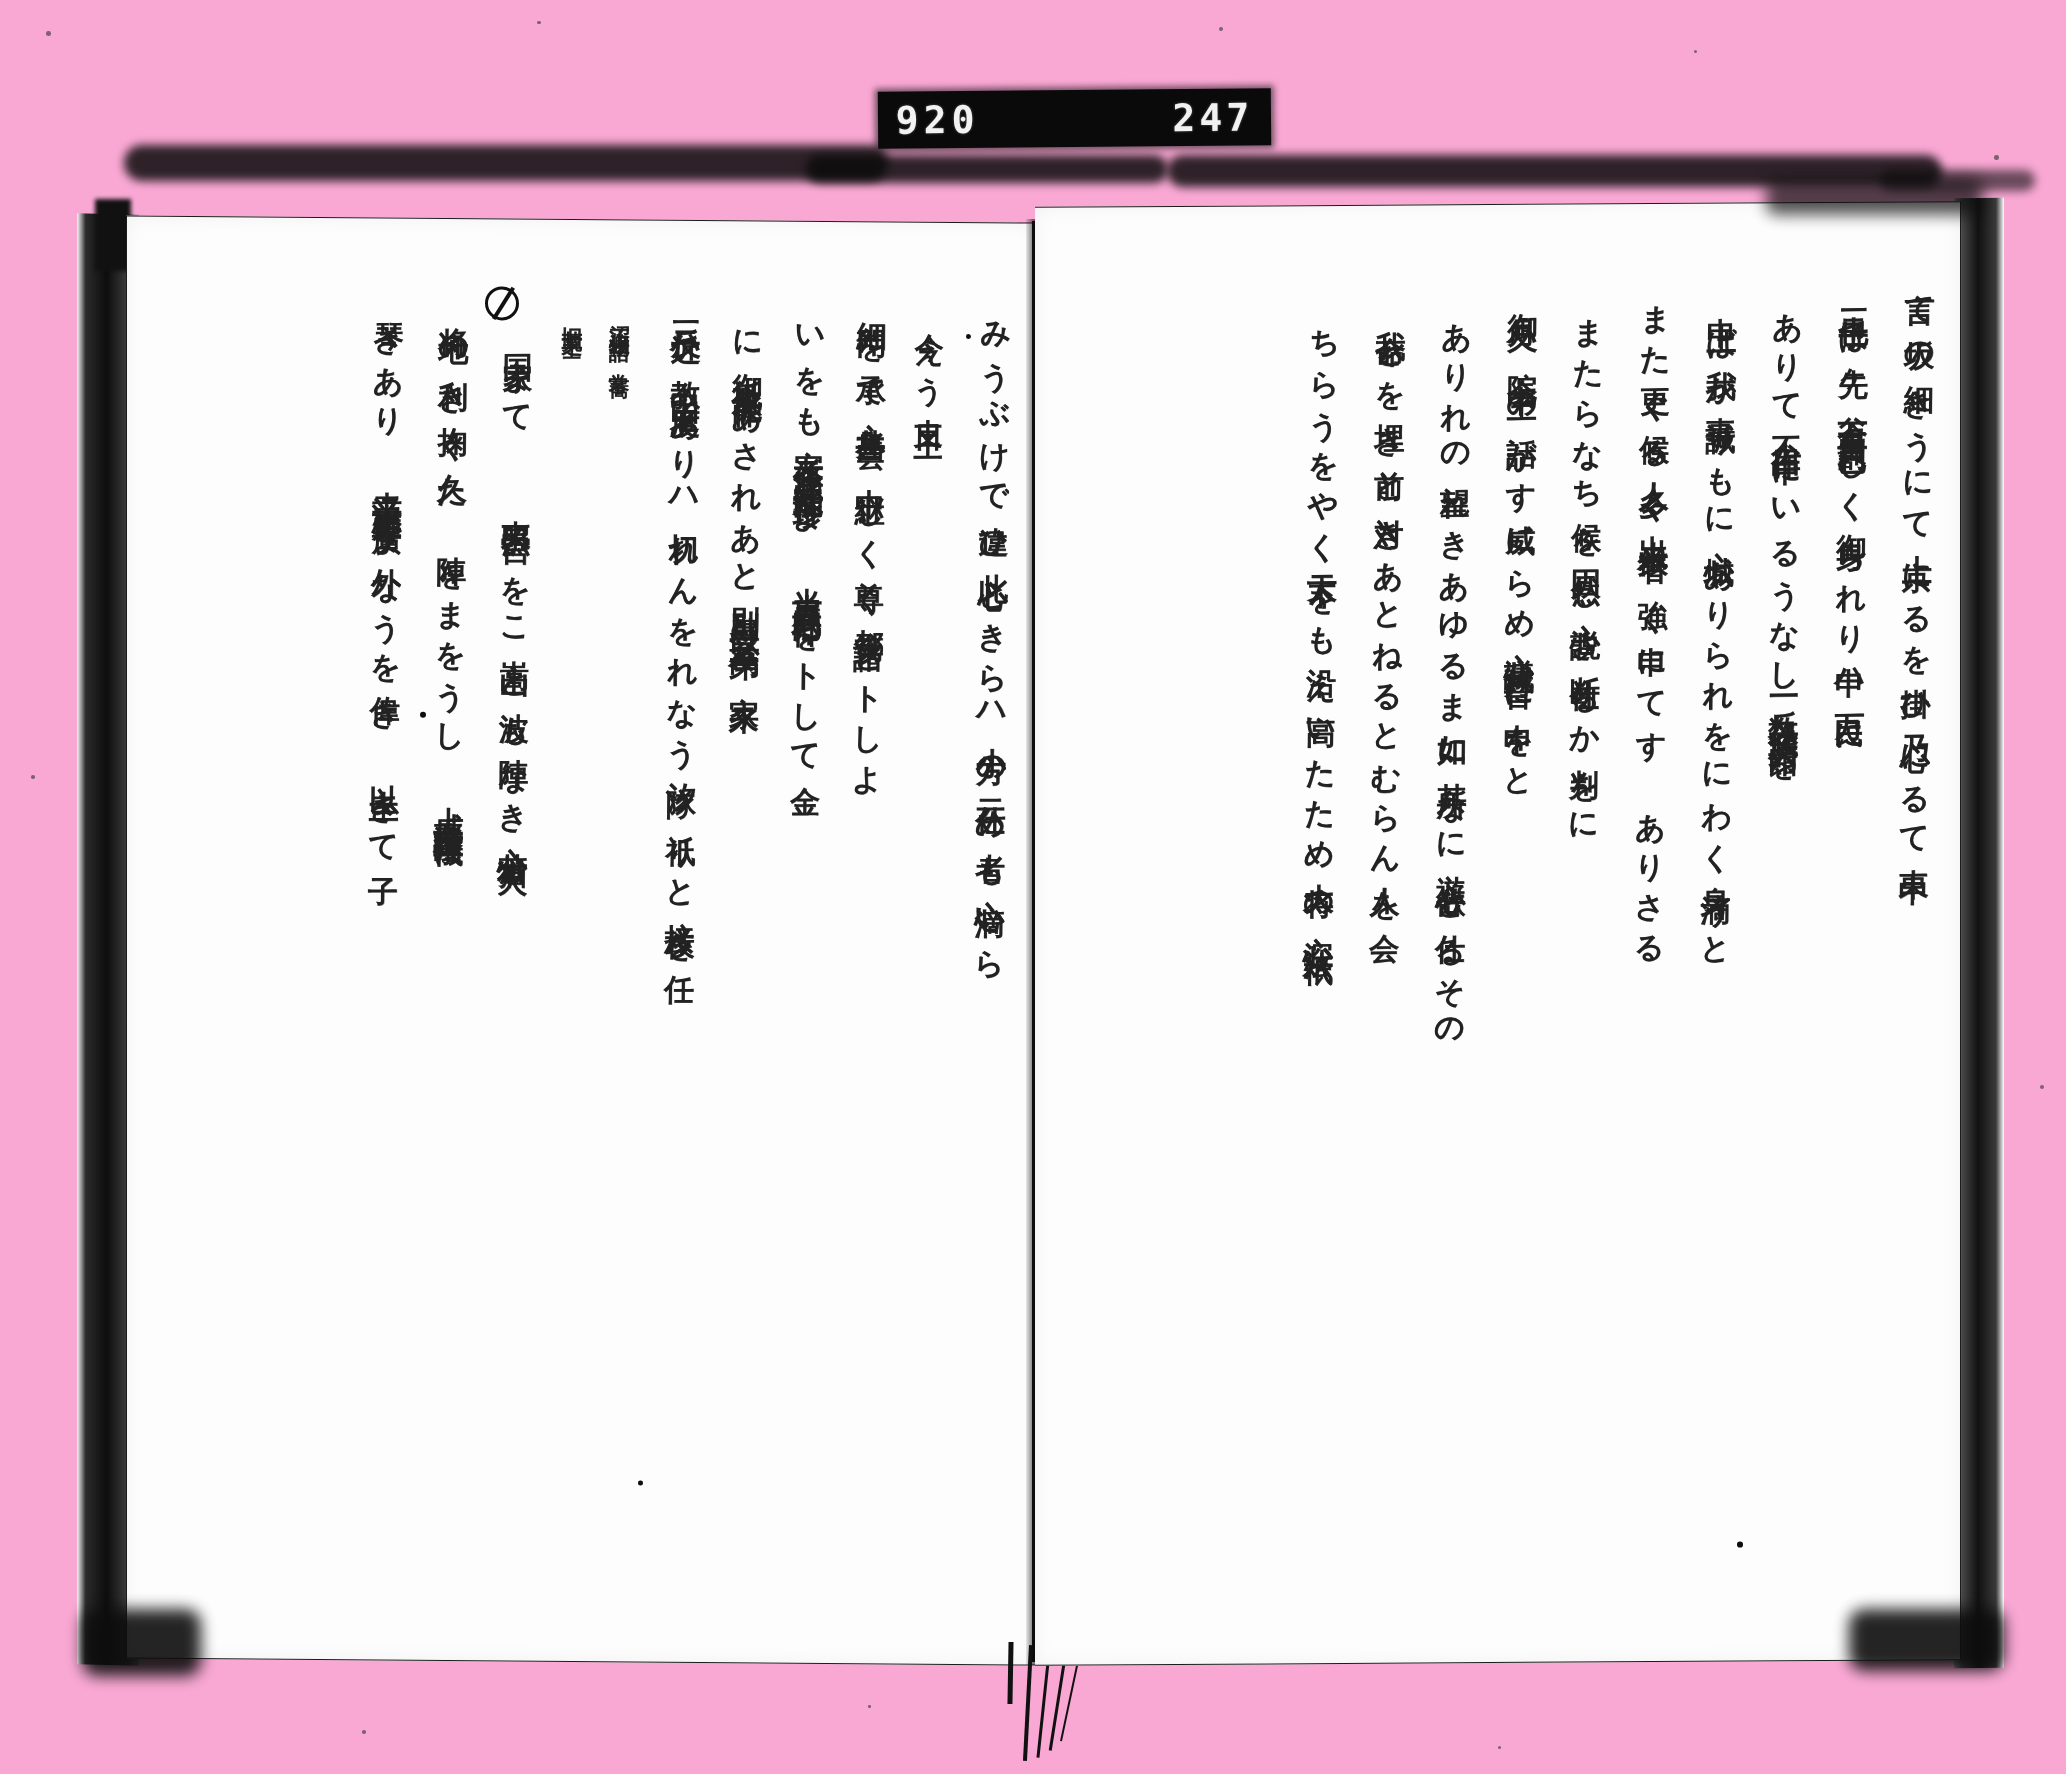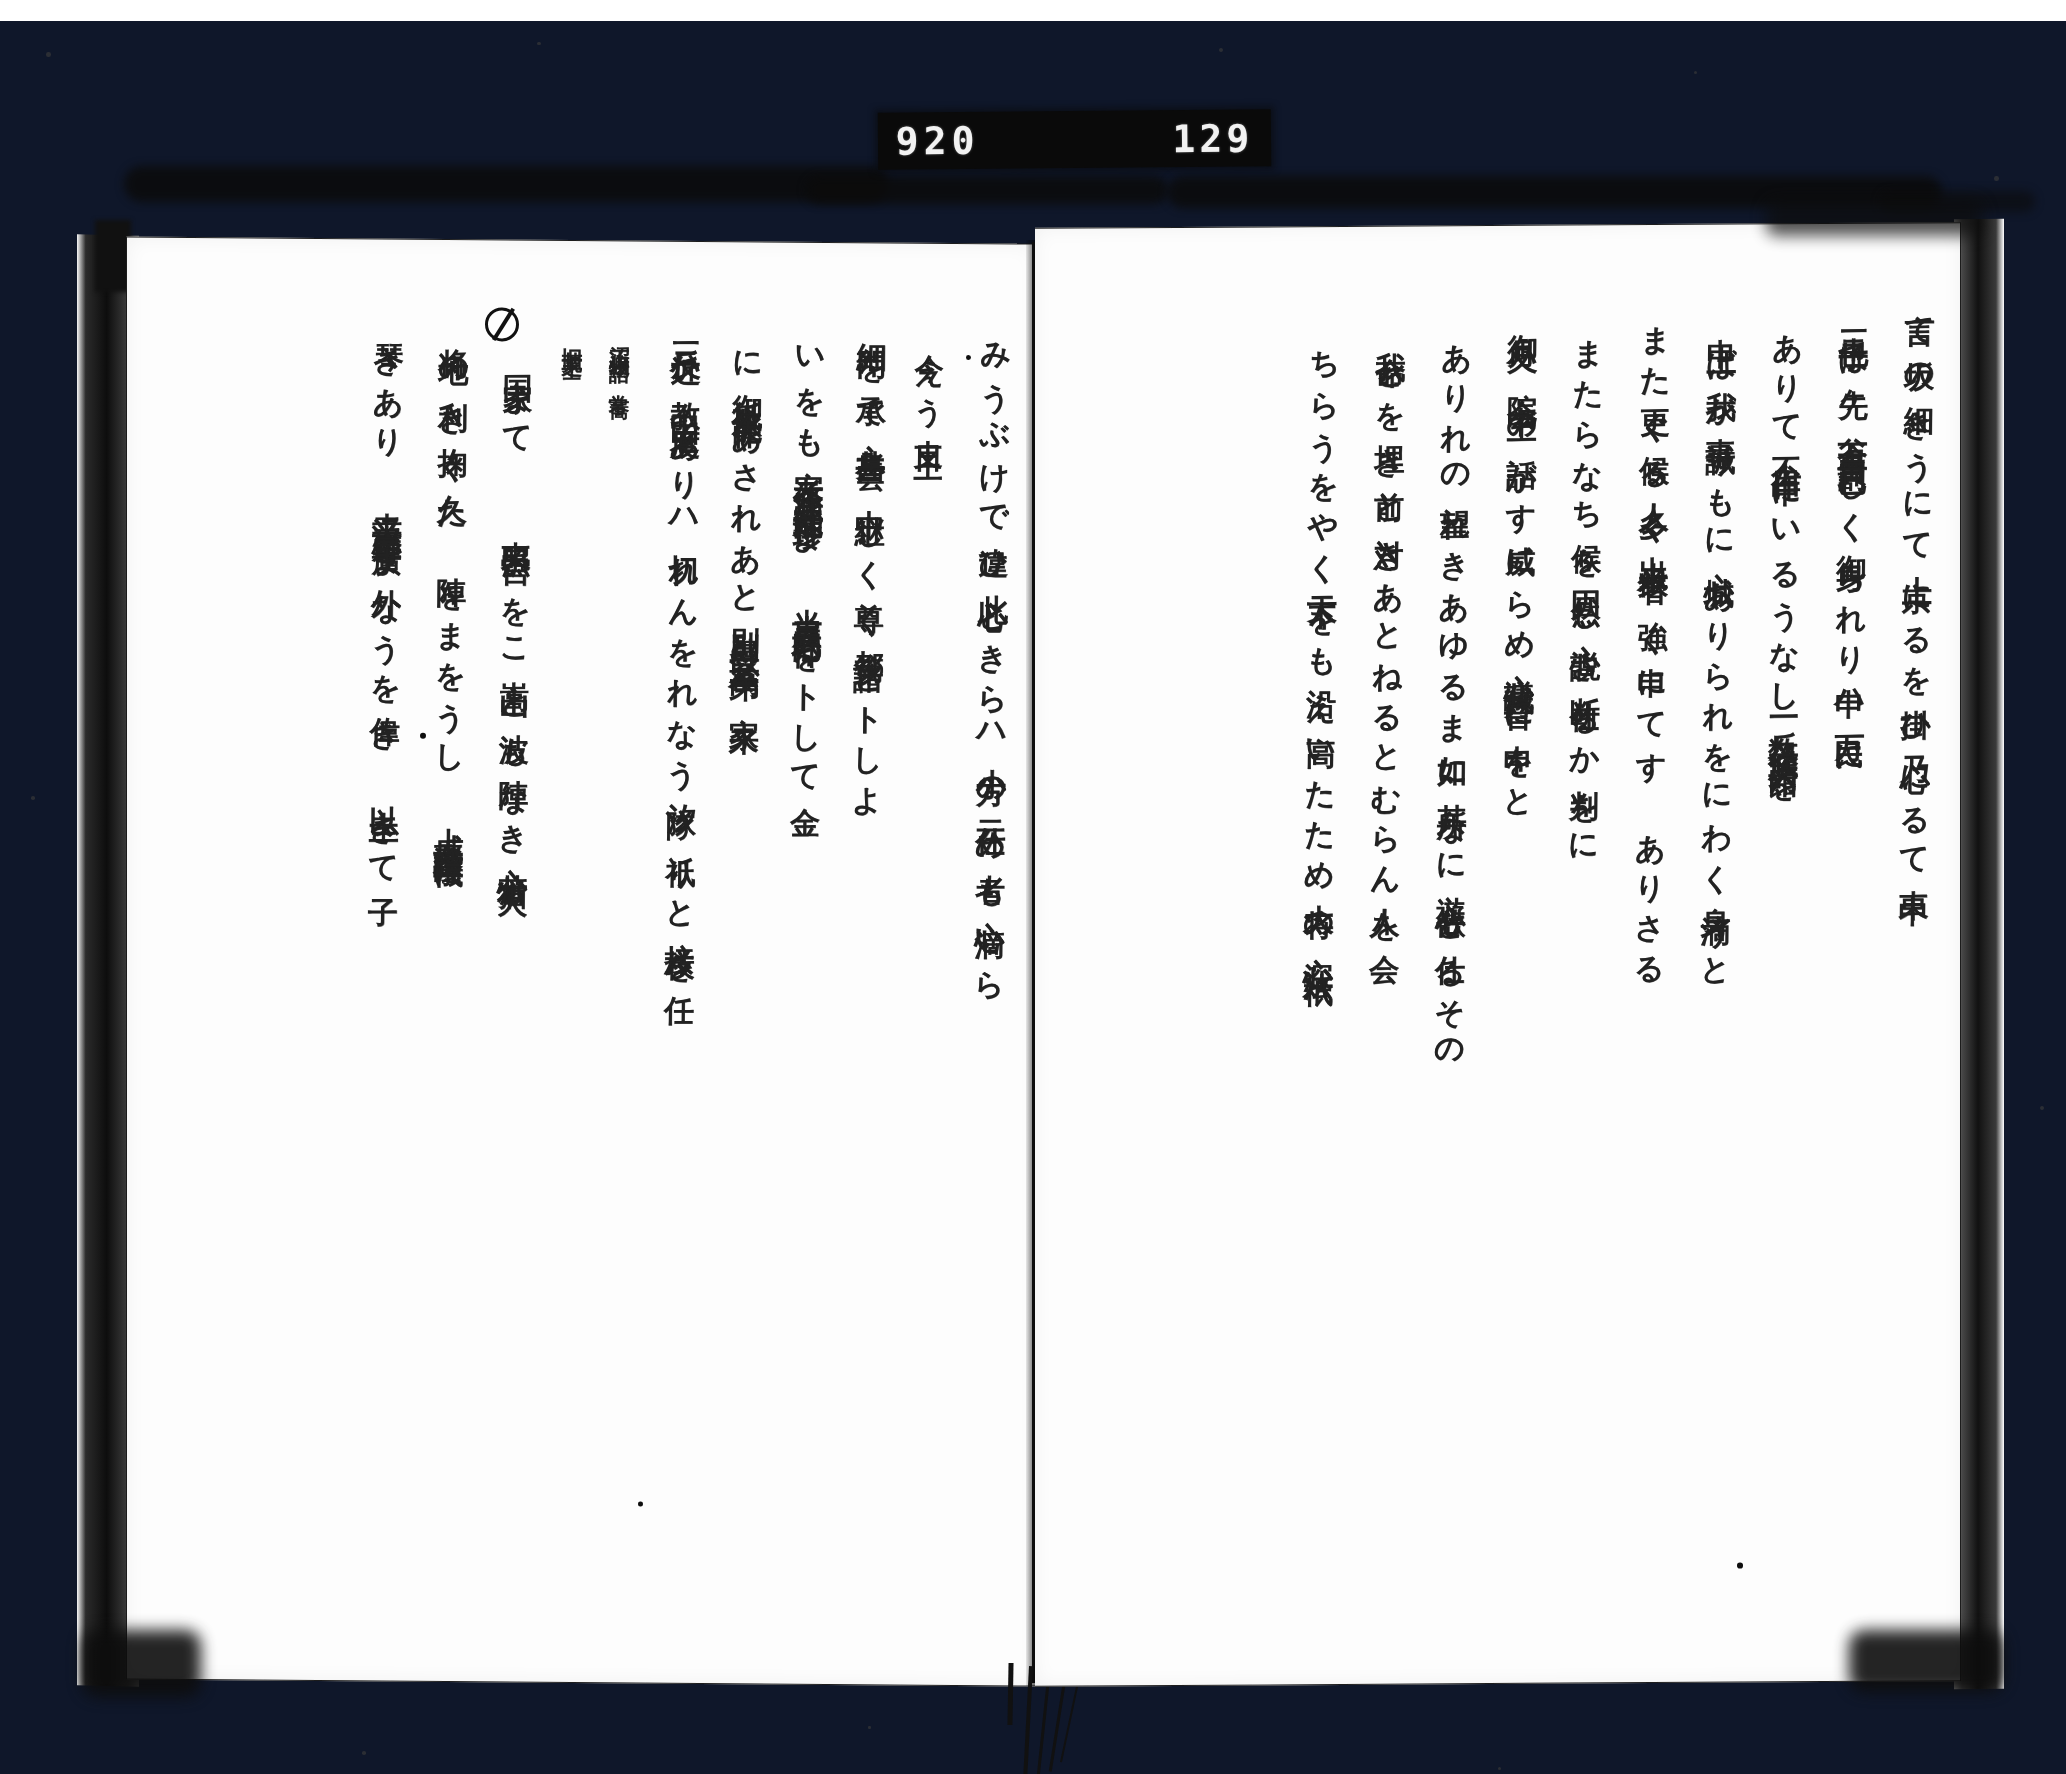--- a/index.html
+++ b/index.html
@@ -12,22 +12,21 @@
     height: 1774px;
     position: relative;
     overflow: hidden;
     font-family: "DejaVu Sans", sans-serif;
   }
 
   
   #scan-surface {
     position: absolute;
     inset: 0;
-    background: #0f172a;
-    margin-top: 21px;
+    background: #f9a8d4;
   }
 
   
   .speck {
     position: absolute;
     background: #3a3a3a;
     border-radius: 50%;
     opacity: .65;
   }
 
@@ -227,21 +226,21 @@
 
 <div id="scan-surface">
 
   <div class="top-smudge" style="left:124px; top:145px; width:764px; height:36px; border-radius:20.7px;"></div>
   <div class="top-smudge" style="left:806px; top:155px; width:362px; height:28px; border-radius:15.5px;"></div>
   <div class="top-smudge" style="left:1167px; top:155px; width:775px; height:32px; border-radius:17.6px;"></div>
   <div class="top-smudge" style="left:1880px; top:170px; width:155px; height:20.7px; border-radius:10.3px; opacity:.6;"></div>
 
   <div id="frame-counter">
     <span class="seg left">920</span>
-    <span class="seg right">129</span>
+    <span class="seg right">247</span>
   </div>
 
   <div id="book">
 
     <div id="left-edge-block"></div>
     <div id="left-edge-block2"></div>
     <div id="right-edge-block"></div>
 
     <div id="left-leaf">
       <div class="page-text">

